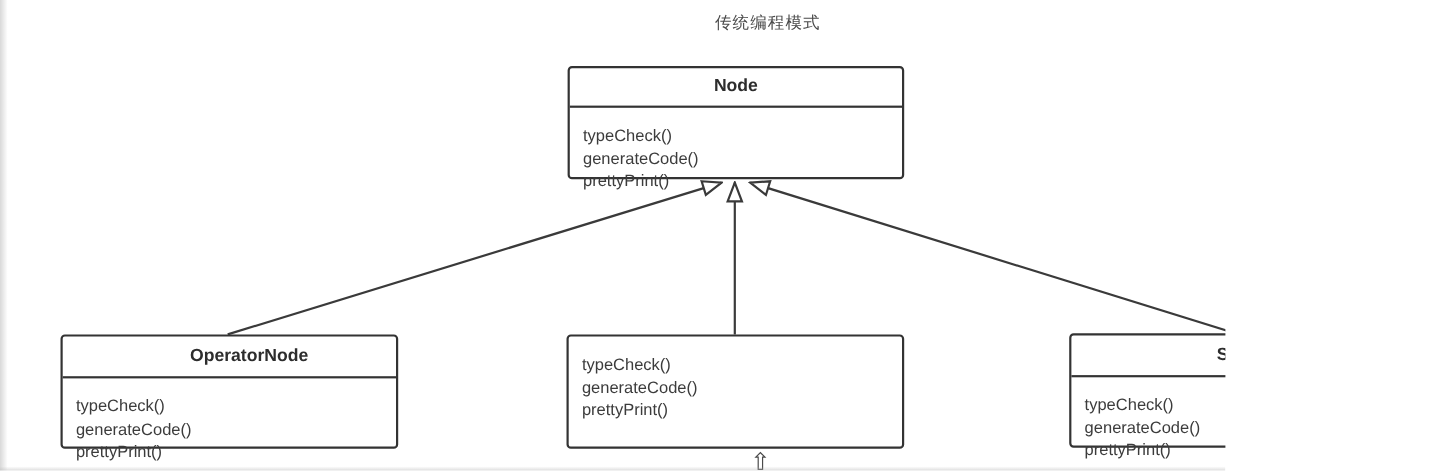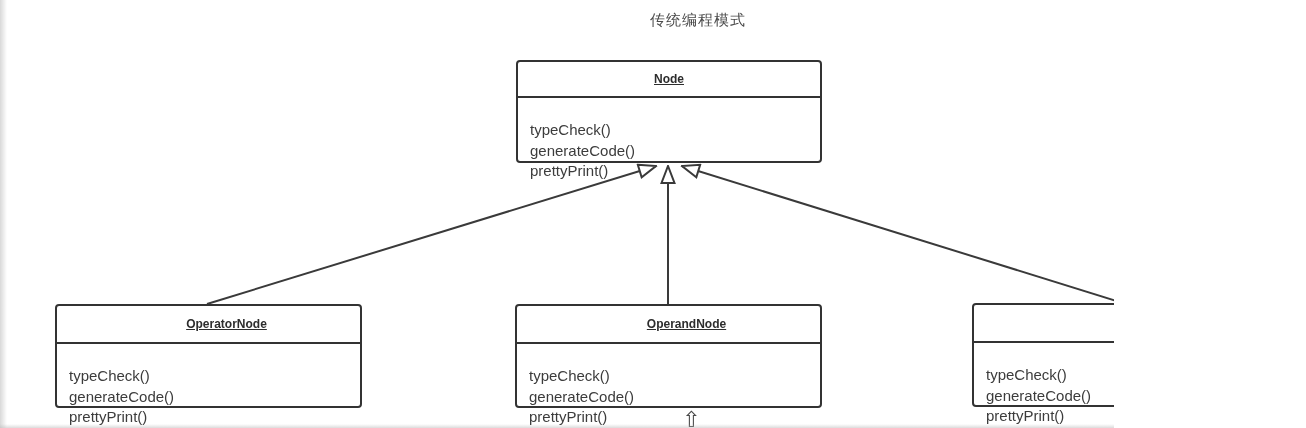--- a/index.html
+++ b/index.html
@@ -18,25 +18,25 @@
   }
   svg.edges{position:absolute; left:0; top:0; width:1306px; height:428px;}
   svg.edges line{stroke:var(--line); stroke-width:2;}
   .uml-class{
     position:absolute; box-sizing:border-box; background:var(--box-fill);
     border:2px solid var(--box-border); border-radius:4px;
   }
   .uml-head{
     box-sizing:border-box; border-bottom:2px solid var(--box-border);
     display:flex; align-items:center; justify-content:center;
-    font-size:12px; font-weight:bold; color:var(--class-name);text-decoration:underline;
+    font-size:16px; font-weight:bold; color:var(--class-name);
   }
   .uml-class.parent .uml-head{height:36px;}
   .uml-class.child  .uml-head{height:38px;padding-left:36px;}
-  .uml-body{padding:2px 0 0 12px;margin-top:20px;}
+  .uml-body{padding:16px 0 0 12px;}
   .uml-method{
     font-size:15px; line-height:20.5px; color:var(--method-text); white-space:nowrap;
   }
   .watermark{
     position:absolute; right:5px; top:404px; font-size:15px;
     color:var(--watermark-text); letter-spacing:0.5px; white-space:nowrap;
   }
   .pan-cursor{
     position:absolute; left:682px; top:407px; font-size:22px; color:#4a4a4a;
   }
@@ -79,21 +79,20 @@
   <div class="uml-class child" style="left:55px;top:304px;width:307px;height:104px">
     <div class="uml-head">OperatorNode</div>
     <div class="uml-body">
       <div class="uml-method">typeCheck()</div>
       <div class="uml-method">generateCode()</div>
       <div class="uml-method">prettyPrint()</div>
     </div>
   </div>
 
   <div class="uml-class child" style="left:515px;top:304px;width:307px;height:104px">
-    <div class="uml-head">OperandNode</div>
     <div class="uml-body">
       <div class="uml-method">typeCheck()</div>
       <div class="uml-method">generateCode()</div>
       <div class="uml-method">prettyPrint()</div>
     </div>
   </div>
 
   <div class="uml-class child" style="left:972px;top:303px;width:308px;height:104px">
     <div class="uml-head">StmtNode</div>
     <div class="uml-body">

